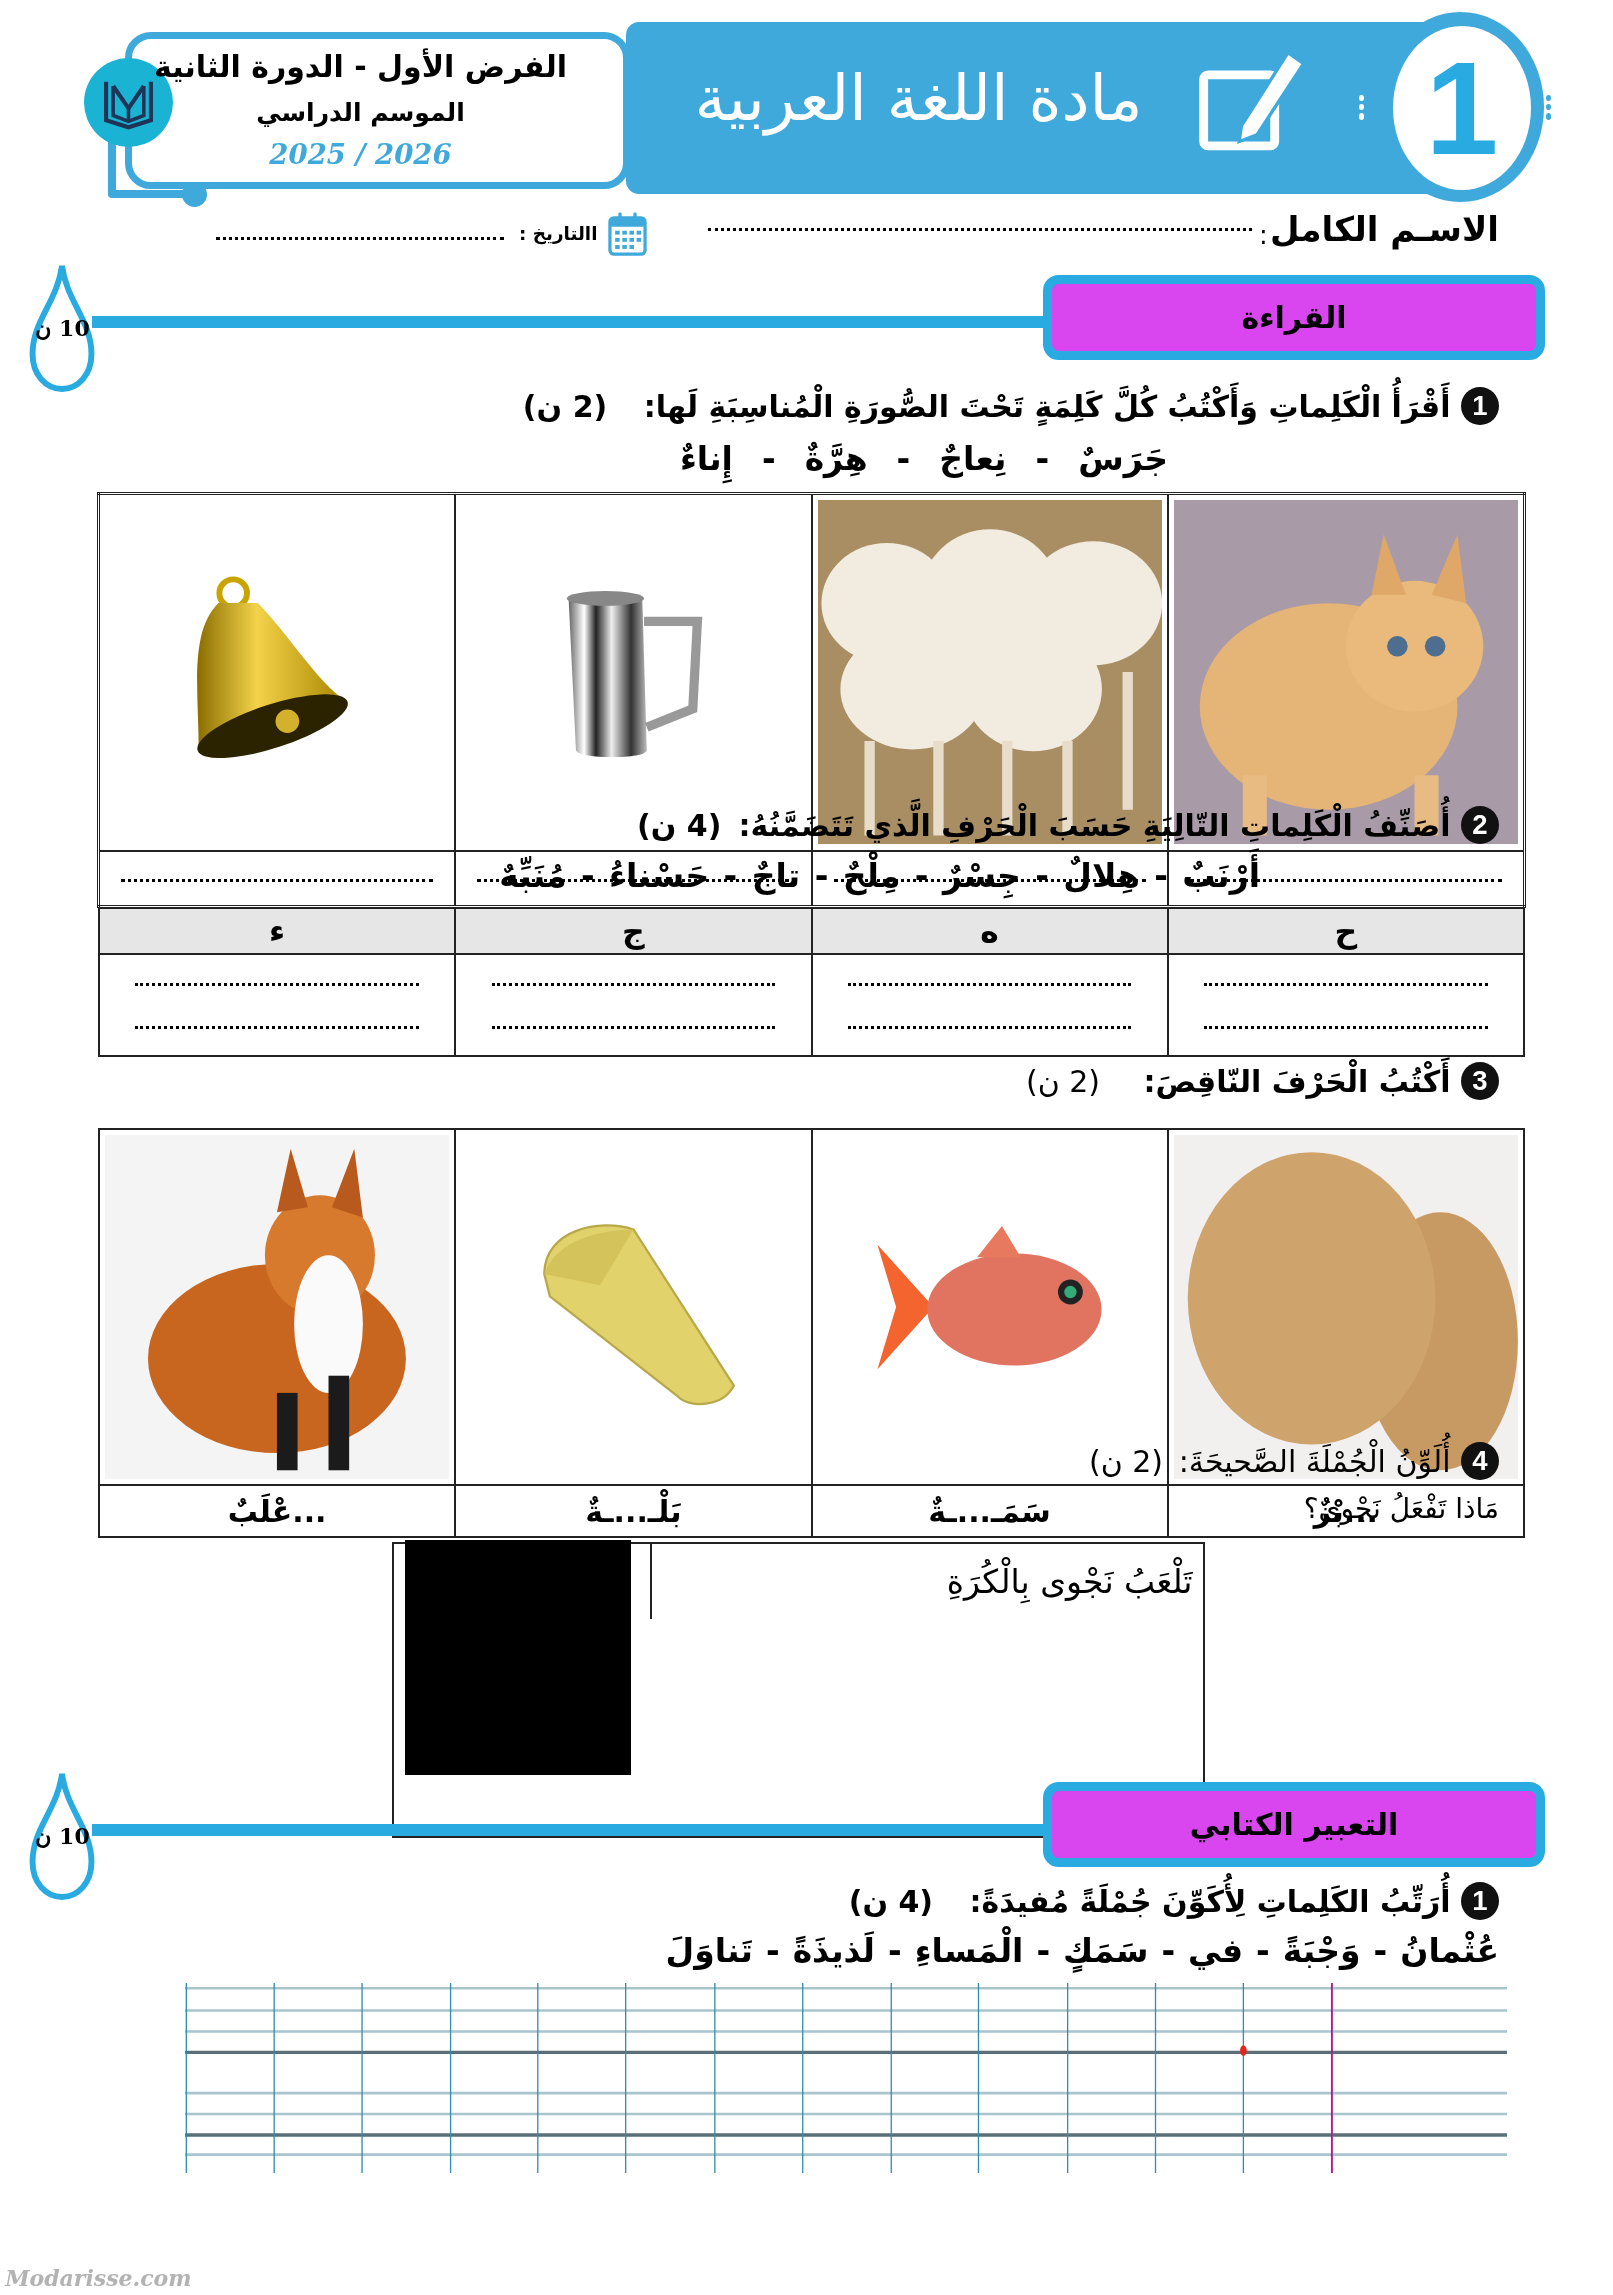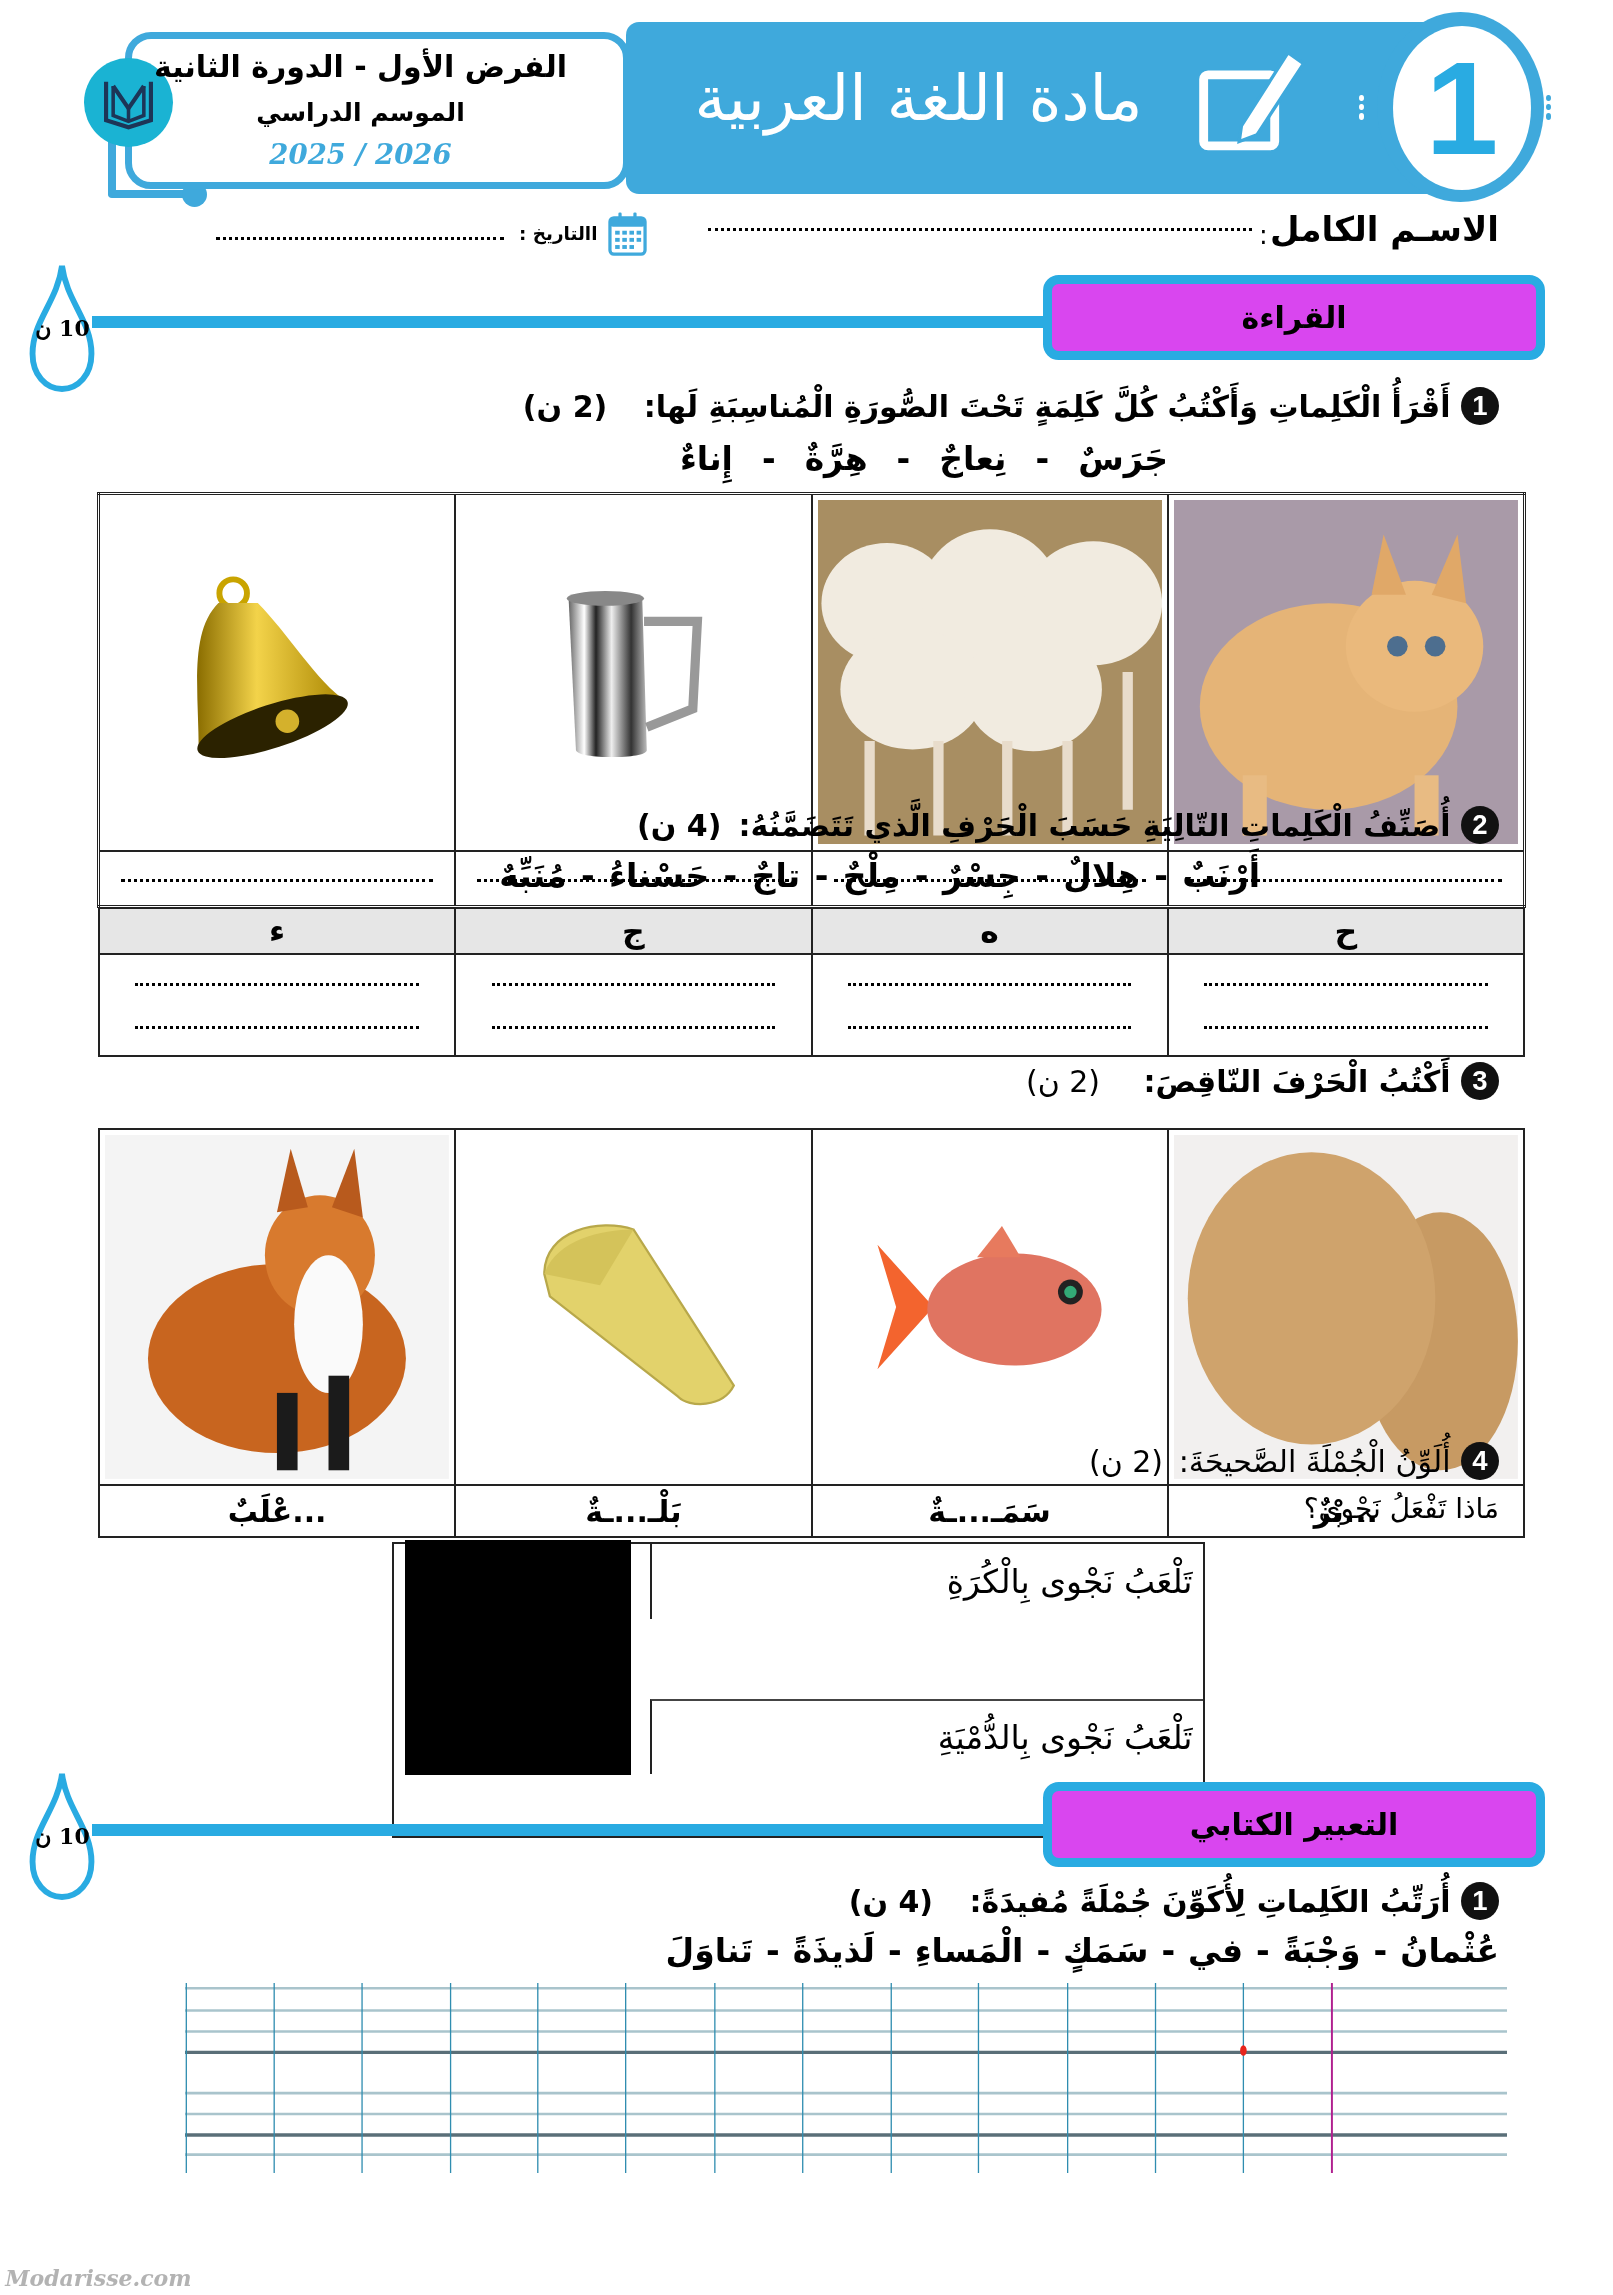--- a/index.html
+++ b/index.html
@@ -328,23 +328,20 @@
 <div class="abs q-title" style="right:115px; top:1442px; font-weight:normal;">
   <span class="q-num">4</span>
   <span style="font-weight:normal;">أُلَوِّنُ الْجُمْلَةَ الصَّحيحَةَ:</span>
   <span class="q-score light" style="margin-right:5.2px;">(2 ن)</span>
 </div>
 <div class="abs rtl" style="right:115px; top:1492px; font-size:28px;">مَاذا تَفْعَلُ نَجْوى؟</div>
 
 <div class="q4-table">
   <div class="q4-row" style="top:0;">
       <span>تَلْعَبُ نَجْوى بِالْكُرَةِ</span>
-    </div>
-  <div class="q4-row" style="top:155px;">
-      <span>تَلْعَبُ نَجْوى بِالدُّمْيَةِ</span>
     </div>
 </div>
 <div class="abs redact"></div>
 
 <svg class="abs drop" style="left:26px; top:1770px;" viewBox="0 0 110 200">
   <path d="M55 6 C62 60 100 90 100 140 C100 172 80 194 55 194 C30 194 10 172 10 140 C10 90 48 60 55 6 Z" fill="#fff" stroke="#29abe2" stroke-width="9"></path>
 </svg>
 <div class="abs drop-label" style="left:31.5px; top:1823px; width:62px; text-align:center;">10 ن</div>
 <div class="abs sec-line" style="left:92px; top:1824px; width:957px;"></div>
 <div class="abs sec-box" style="left:1043px; top:1782px;">التعبير الكتابي</div>

